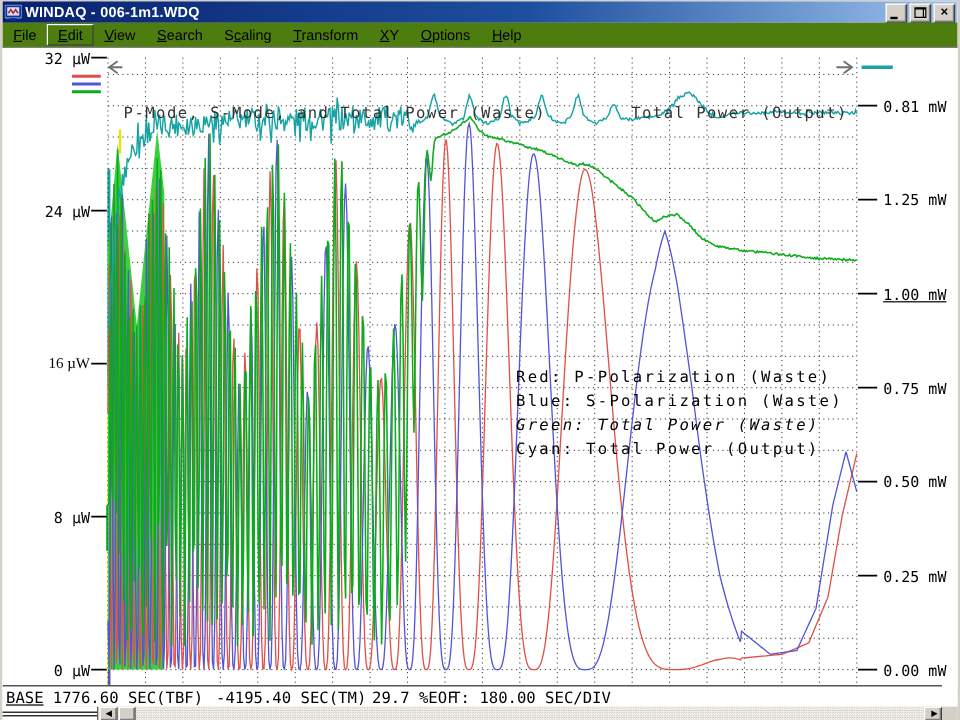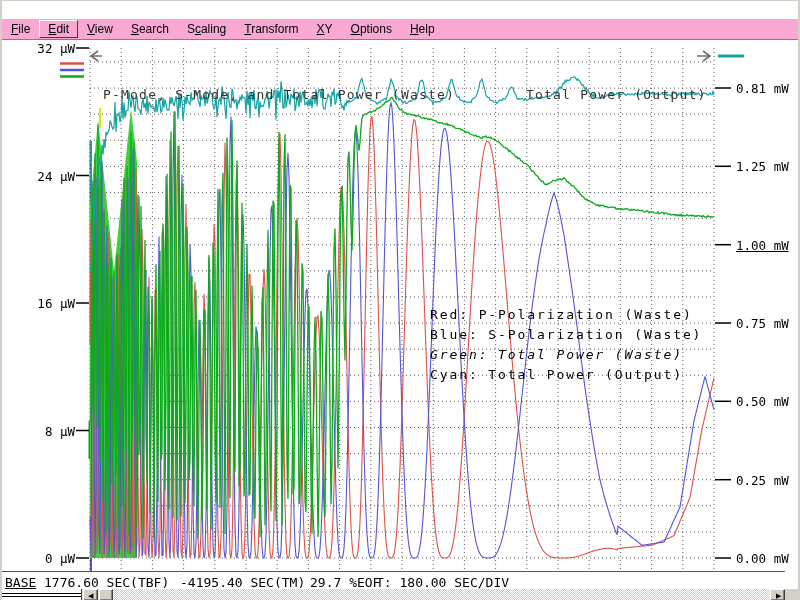--- a/index.html
+++ b/index.html
@@ -19,21 +19,21 @@
     position:relative;display:flex;align-items:center;justify-content:center;
     font-size:10px;color:#000;font-weight:bold;line-height:1;}
   .glyph-min{position:absolute;left:3px;bottom:2px;width:6px;height:2px;background:#000;}
   .glyph-restore{position:absolute;left:3px;top:2px;width:10px;height:9px;}
   .glyph-restore::before{content:"";position:absolute;right:0;top:0;width:6px;height:6px;
      border:1px solid #000;border-top-width:2px;}
   .glyph-restore::after{content:"";position:absolute;left:0;bottom:0;width:6px;height:6px;
      border:1px solid #000;border-top-width:2px;background:#d4d0c8;}
   .glyph-close{font-size:11px;margin-top:-1px;}
   
-  #menubar{position:absolute;left:0;top:18px;width:100%;height:20px;background:#f9a8d4;
+  #menubar{position:absolute;left:0;top:18px;width:100%;height:20px;background:#4d7c0f;
     display:flex;align-items:center;font-size:12px;z-index:30;border-bottom:1px solid #808080;}
   .menu-item{padding:2px 9px;color:#000;white-space:nowrap;}
   .menu-item.active{border:1px solid;border-color:#fff #404040 #404040 #fff;padding:1px 8px;}
   
   #chart-surface{position:absolute;left:0;top:38px;width:800px;height:537px;background:#fff;}
   #chart-svg{position:absolute;left:0;top:0;z-index:1;}
   .chart-text{position:absolute;color:#000;white-space:nowrap;z-index:2;}
   .annot{font-size:13px;letter-spacing:1.2px;color:#333;}
   .axis-label{font-size:12.5px;}
   .legend-line{font-size:13px;letter-spacing:1.9px;}
@@ -55,20 +55,40 @@
   #scroll-left{left:81px;} #scroll-left .arrow{left:4px;}
   #scroll-thumb{left:97px;width:14px;}
   #scroll-right{left:768px;} #scroll-right .arrow{left:5px;}
   #scroll-corner{position:absolute;left:783px;top:0;width:17px;height:12px;background:#d4d0c8;}
 </style>
 </head>
 <body>
 
 <div id="root">
 
+  <div id="titlebar">
+    <svg id="title-icon" viewBox="0 0 14 13">
+      <rect x="0" y="0" width="14" height="11" rx="1" fill="#10309c" stroke="#9cc" stroke-width="1"></rect>
+      <rect x="2" y="2" width="10" height="7" fill="#cfe0f8"></rect>
+      <polyline points="3,7 5,4 7,7 9,4 11,7" fill="none" stroke="#c02020" stroke-width="1.3"></polyline>
+      <rect x="4" y="11" width="6" height="2" fill="#10309c"></rect>
+    </svg>
+    <span id="title-text">WINDAQ - 006-1m1.WDQ</span>
+    <div id="title-buttons">
+      <div class="tbtn">
+          <span class="glyph-min"></span>
+        </div>
+      <div class="tbtn">
+          <span class="glyph-restore"></span>
+        </div>
+      <div class="tbtn">
+          <span class="glyph-close">×</span>
+        </div>
+    </div>
+  </div>
 
   <div id="menubar">
       <div class="menu-item"><u>F</u>ile</div>
       <div class="menu-item active"><u>E</u>dit</div>
       <div class="menu-item"><u>V</u>iew</div>
       <div class="menu-item"><u>S</u>earch</div>
       <div class="menu-item">S<u>c</u>aling</div>
       <div class="menu-item"><u>T</u>ransform</div>
       <div class="menu-item"><u>X</u>Y</div>
       <div class="menu-item"><u>O</u>ptions</div>
@@ -154,21 +174,21 @@
 
     <div id="legend-box">
         <div class="chart-text legend-line mono" style="left: 428px; top: 268px;">Red: P-Polarization (Waste)</div>
         <div class="chart-text legend-line mono" style="left: 428px; top: 288px;">Blue: S-Polarization (Waste)</div>
         <div class="chart-text legend-line mono" style="left: 428px; top: 308px; font-style: italic;">Green: Total Power (Waste)</div>
         <div class="chart-text legend-line mono" style="left: 428px; top: 328px;">Cyan: Total Power (Output)</div>
       </div>
     <div id="axis-labels">
         <div class="chart-text axis-label mono" style="right: 727px; top: 2px;">32 µW</div>
         <div class="chart-text axis-label mono" style="right: 727px; top: 129.5px;">24 µW</div>
-        <div class="chart-text axis-label mono" style="right: 727px; top: 257px;">16 µW</div>
+        <div class="chart-text axis-label mono" style="right: 727px; top: 257px; font-family: Liberation Serif, serif;">16 µW</div>
         <div class="chart-text axis-label mono" style="right: 727px; top: 384.5px;">8 µW</div>
         <div class="chart-text axis-label mono" style="right: 727px; top: 512px;">0 µW</div>
         <div class="chart-text axis-label mono" style="left: 734px; top: 42px;">0.81 mW</div>
         <div class="chart-text axis-label mono" style="left: 734px; top: 120.3px;">1.25 mW</div>
         <div class="chart-text axis-label mono" style="left: 734px; top: 198.7px; text-decoration: underline;">1.00 mW</div>
         <div class="chart-text axis-label mono" style="left: 734px; top: 277px;">0.75 mW</div>
         <div class="chart-text axis-label mono" style="left: 734px; top: 355.3px;">0.50 mW</div>
         <div class="chart-text axis-label mono" style="left: 734px; top: 433.7px;">0.25 mW</div>
         <div class="chart-text axis-label mono" style="left: 734px; top: 512px;">0.00 mW</div>
       </div>

